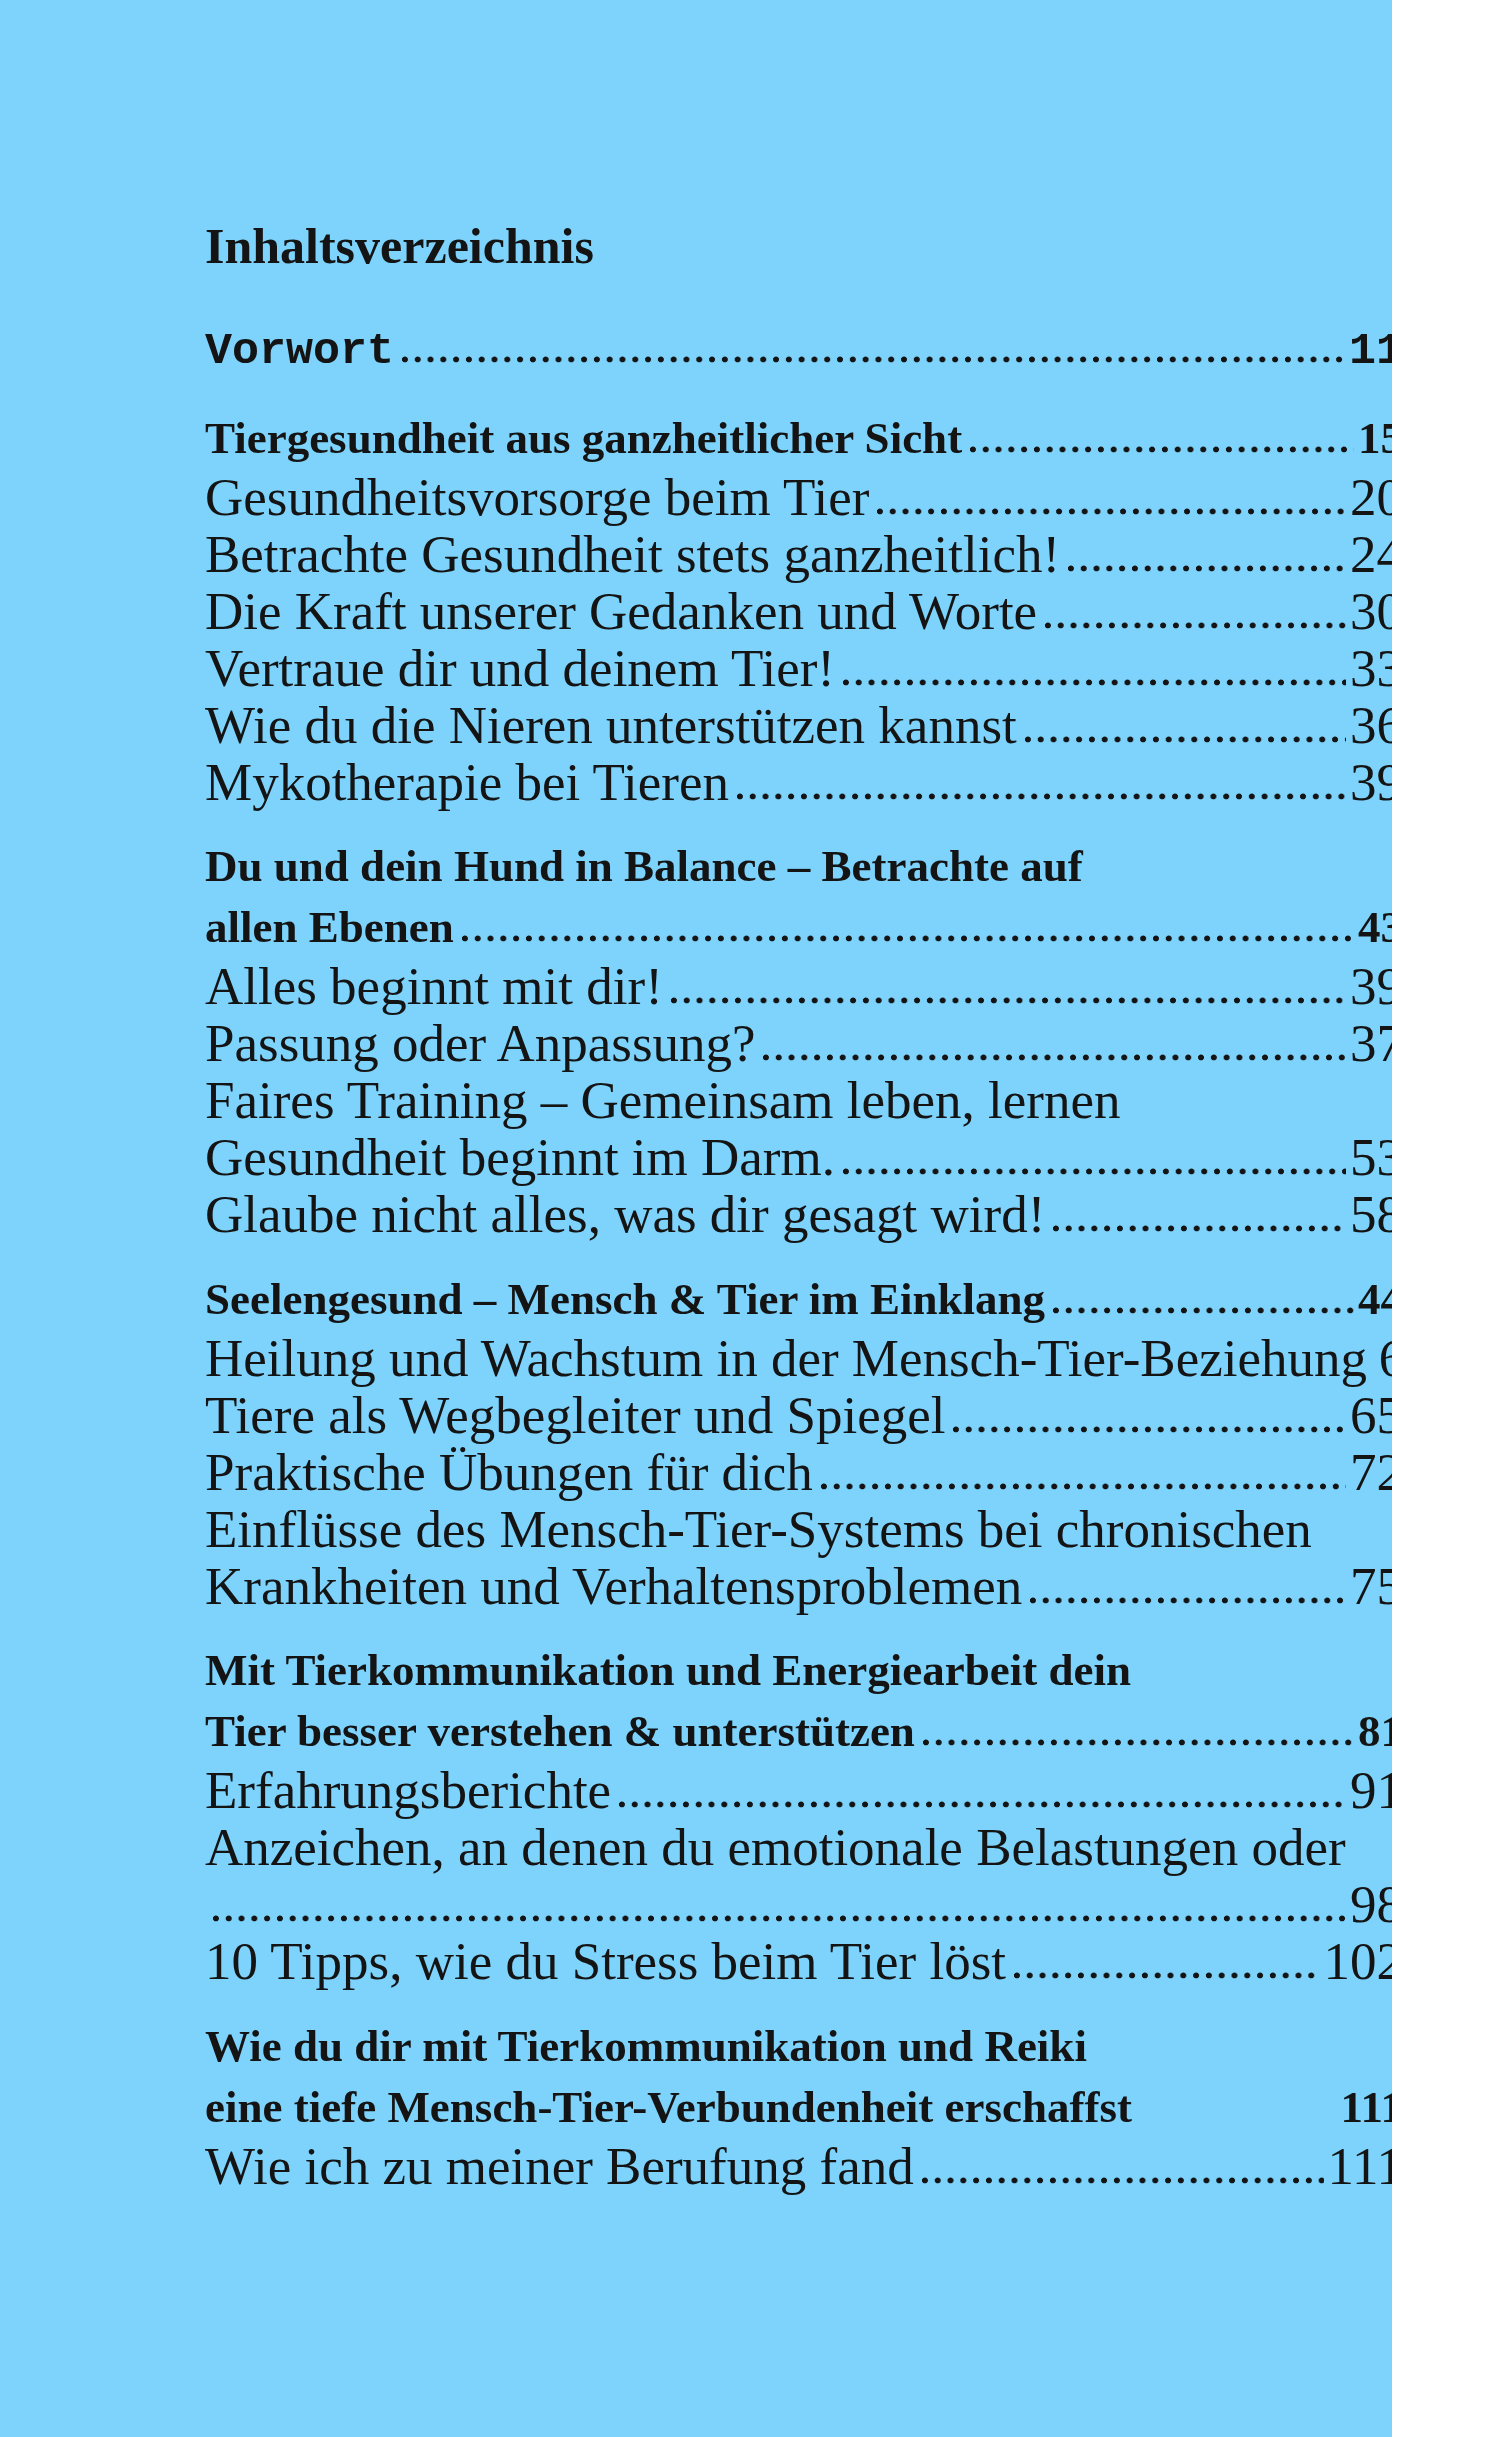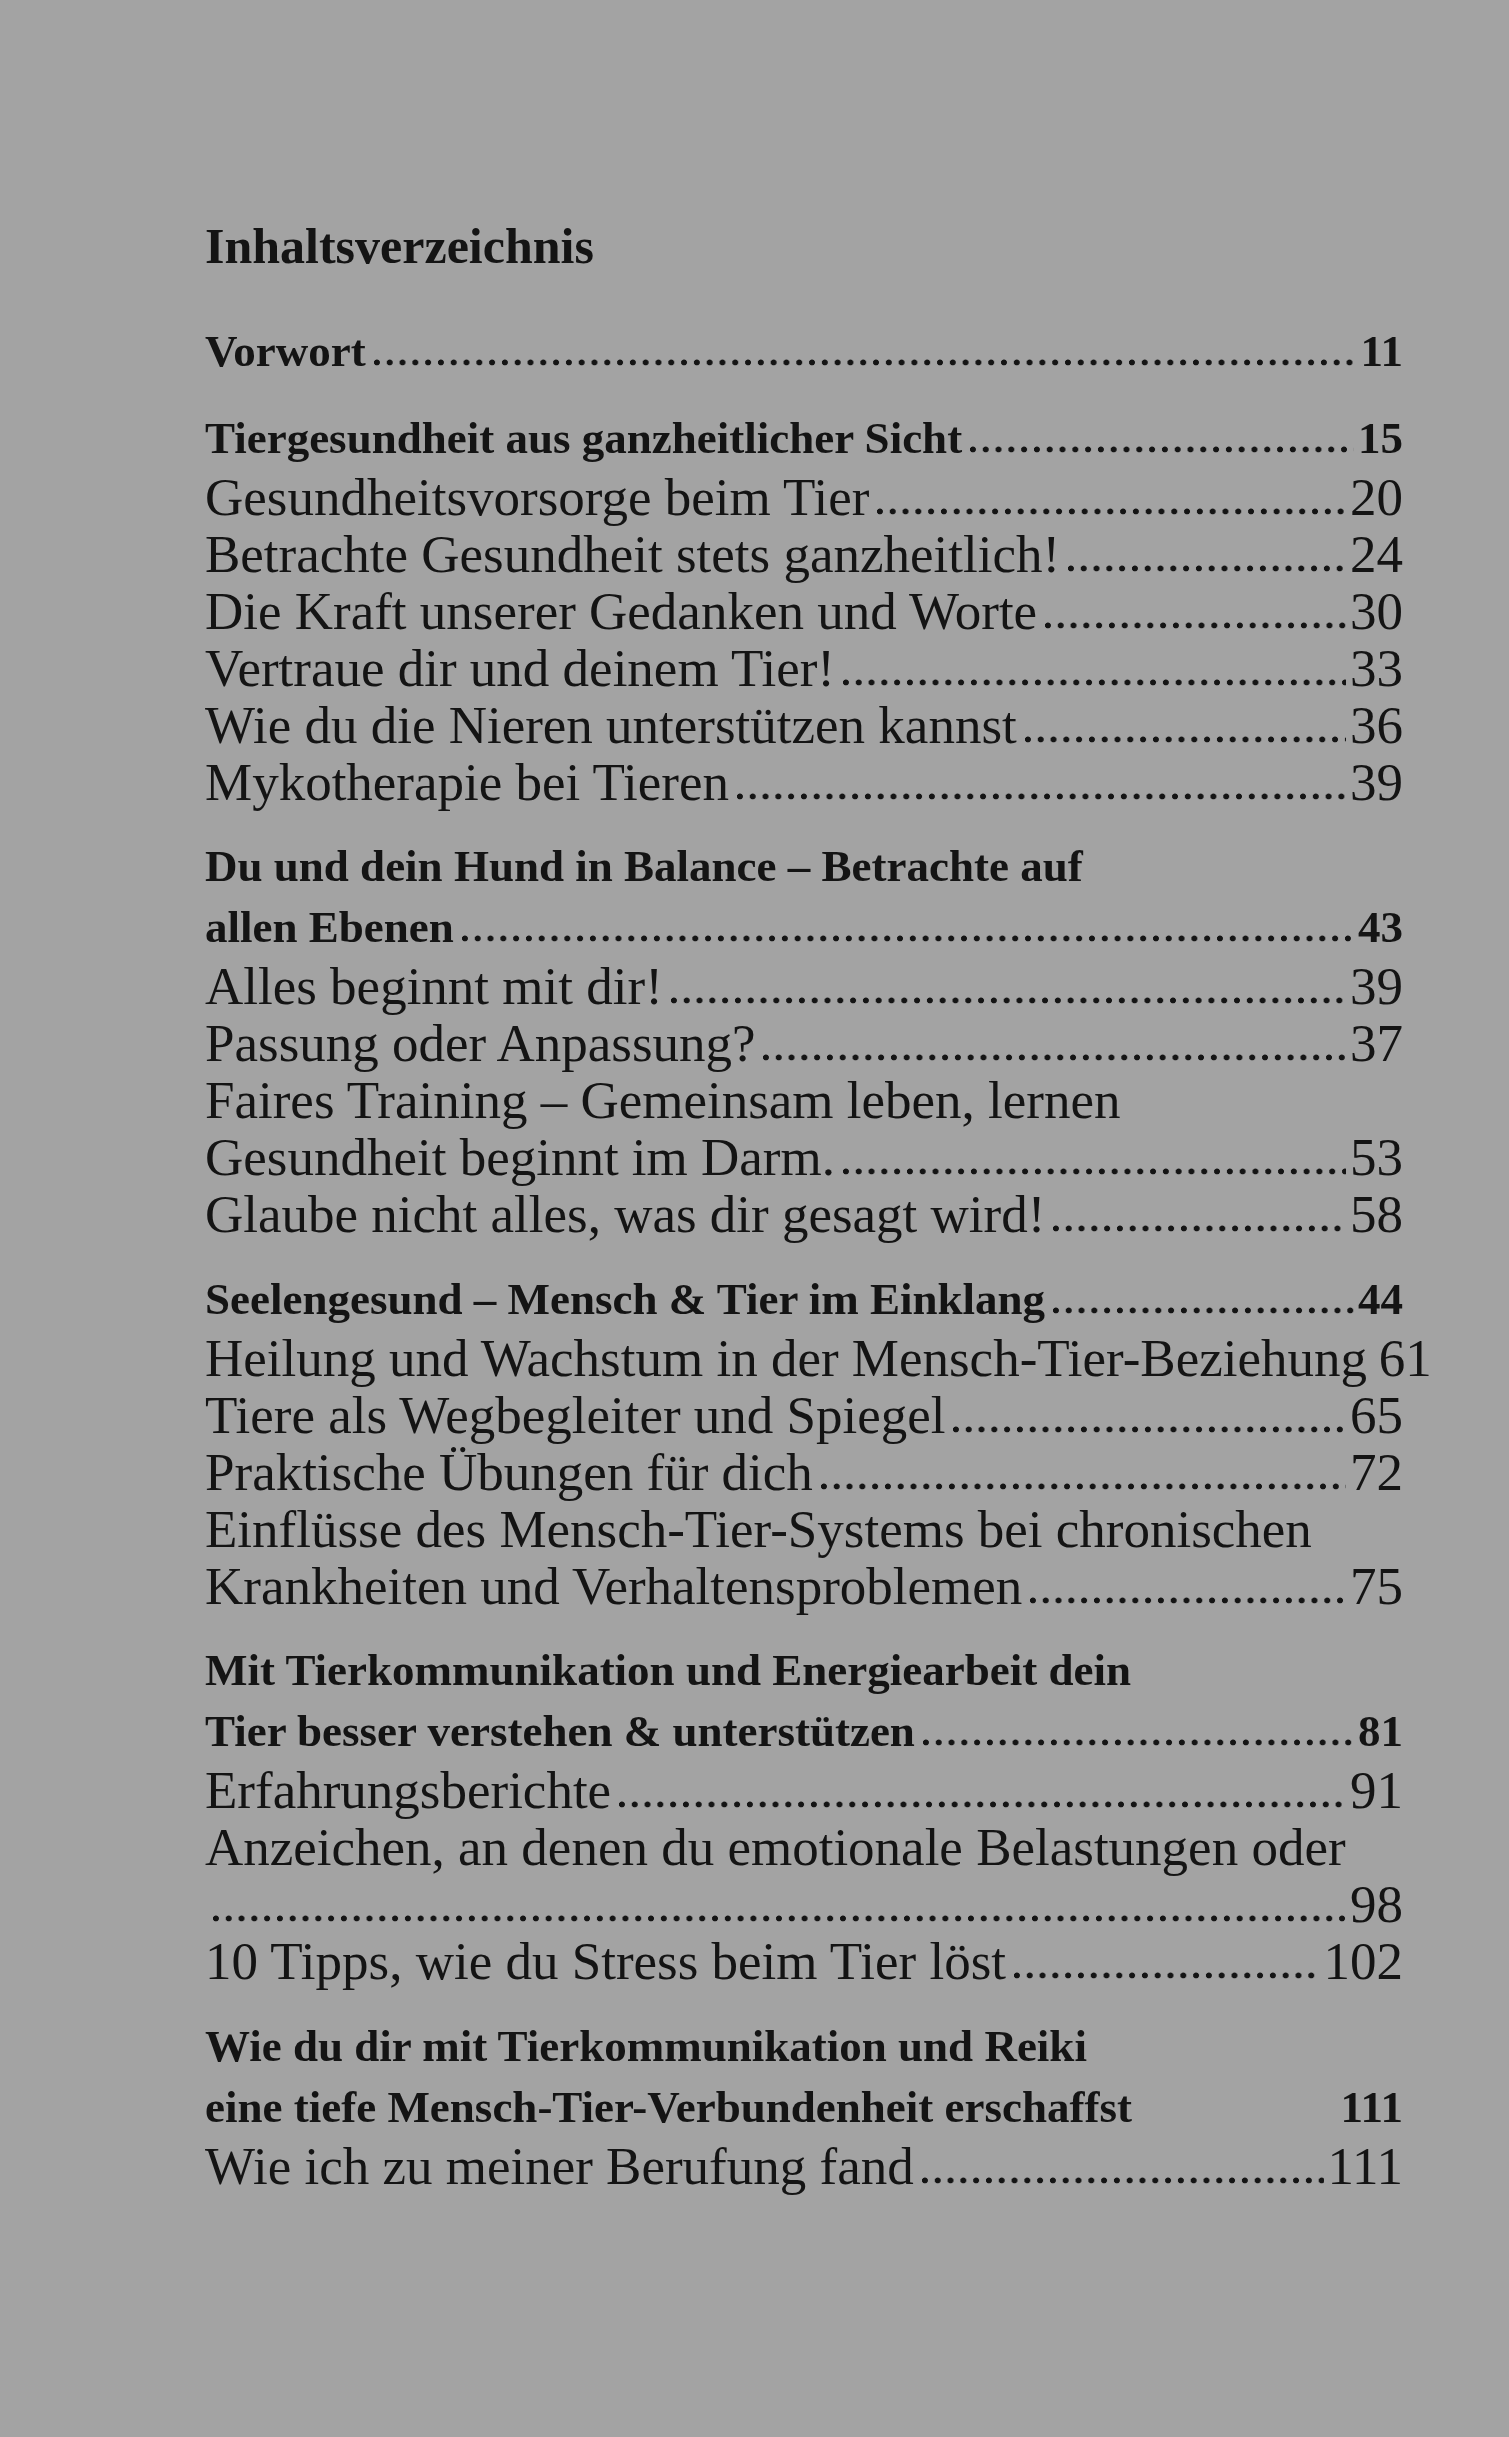--- a/index.html
+++ b/index.html
@@ -2,41 +2,41 @@
 <html style="font-size:7.9px"><head>
 <meta charset="utf-8">
 <style>
   html, body {
     margin: 0;
     padding: 0;
     background: #ffffff;
   }
   .page {
     position: relative;
-    width: 1509px;
+    width: 1392px;
     height: 2438px;
-    background: #a3a3a3;
+    background: #7dd3fc;
     color: #141414;
     font-family: "Liberation Serif", "DejaVu Serif", serif;
     overflow: hidden;
   }
   .content {
     position: absolute;
     left: 205px;
     top: 216px;
     width: 1198px;
   }
   .toc-title {
     font-size: 50px;
     font-weight: 700;
     line-height: 1.2;
     margin: 0 0 45px 0;
   }
   .toc-section { margin-top: 25.6px; }
-  .toc-section.first { margin-top: 0; }
+  .toc-section.first { margin-top: 0; font-family: Liberation Mono, monospace; }
 
   .heading-block {
     font-weight: 700;
     font-size: 45px;
     line-height: 61px;
   }
   .entry {
     font-size: 53px;
     line-height: 57px;
   }

